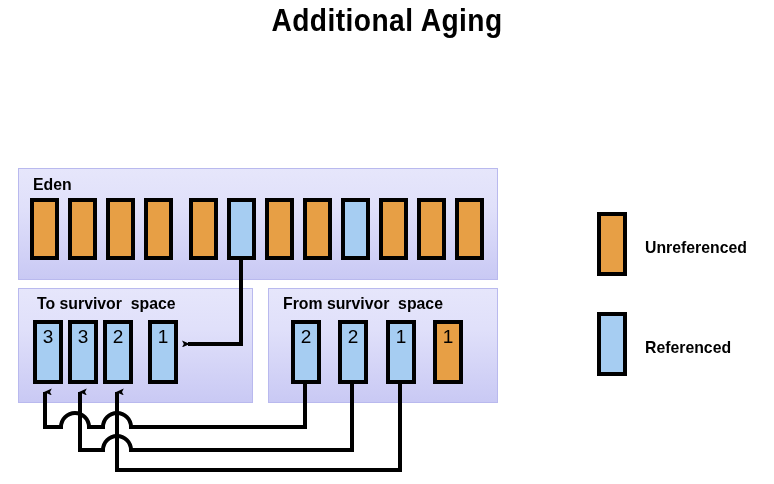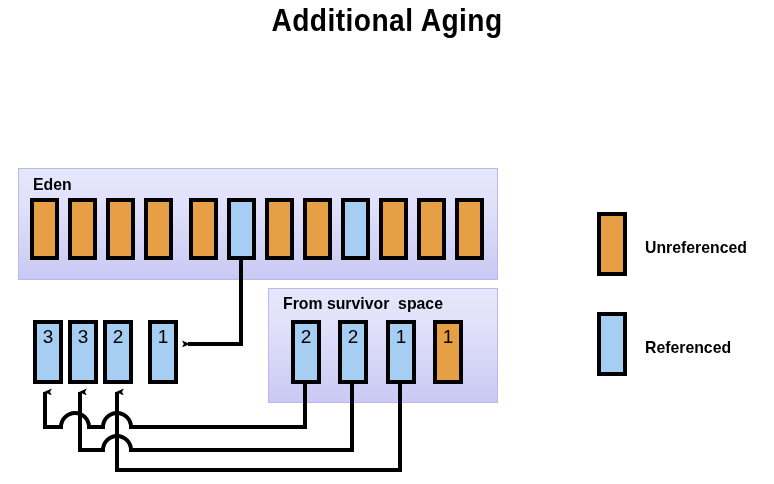--- a/index.html
+++ b/index.html
@@ -151,20 +151,23 @@
   <div class="cell eden-cell unreferenced" style="left:144px"></div>
   <div class="cell eden-cell unreferenced" style="left:189px"></div>
   <div class="cell eden-cell referenced" style="left:227px"></div>
   <div class="cell eden-cell unreferenced" style="left:265px"></div>
   <div class="cell eden-cell unreferenced" style="left:303px"></div>
   <div class="cell eden-cell referenced" style="left:341px"></div>
   <div class="cell eden-cell unreferenced" style="left:379px"></div>
   <div class="cell eden-cell unreferenced" style="left:417px"></div>
   <div class="cell eden-cell unreferenced" style="left:455px"></div>
 
+  <div class="region" id="region-to">
+    <div class="region-label">To survivor  space</div>
+  </div>
 
   <div class="cell surv-cell referenced" style="left:33px">
     <span class="cell-age">3</span>
   </div>
   <div class="cell surv-cell referenced" style="left:68px">
     <span class="cell-age">3</span>
   </div>
   <div class="cell surv-cell referenced" style="left:103px">
     <span class="cell-age">2</span>
   </div>

